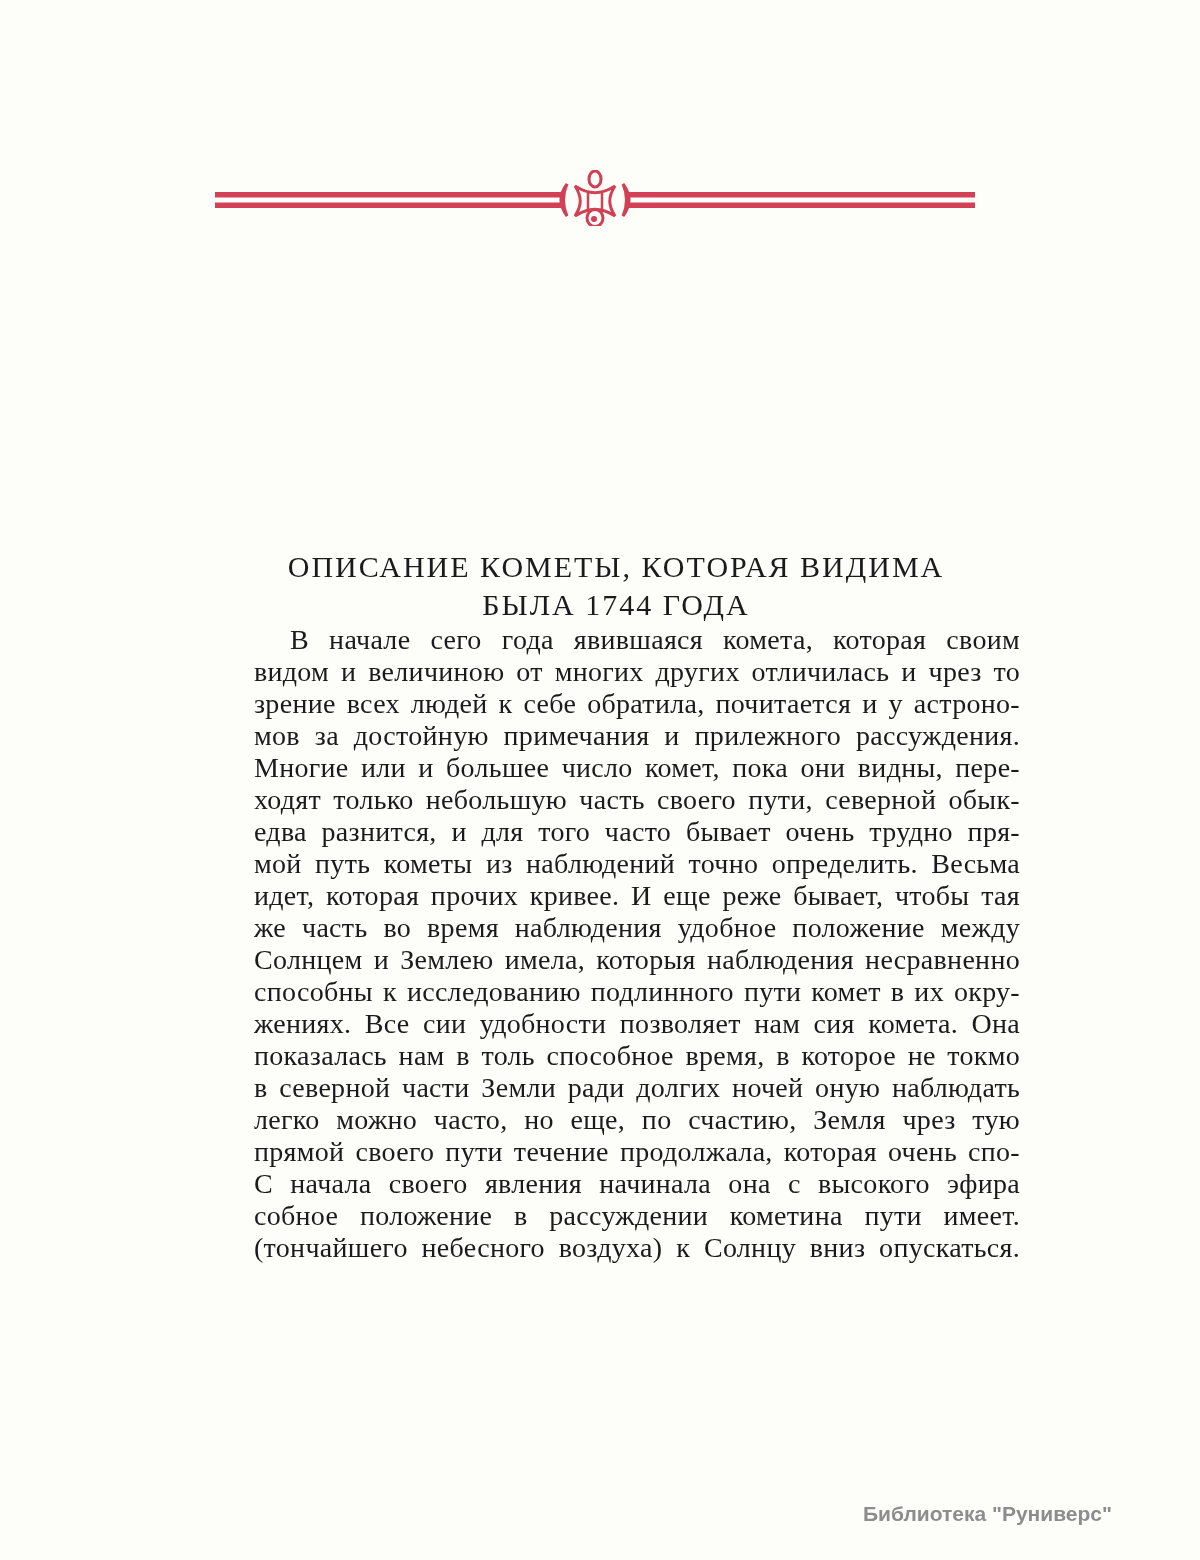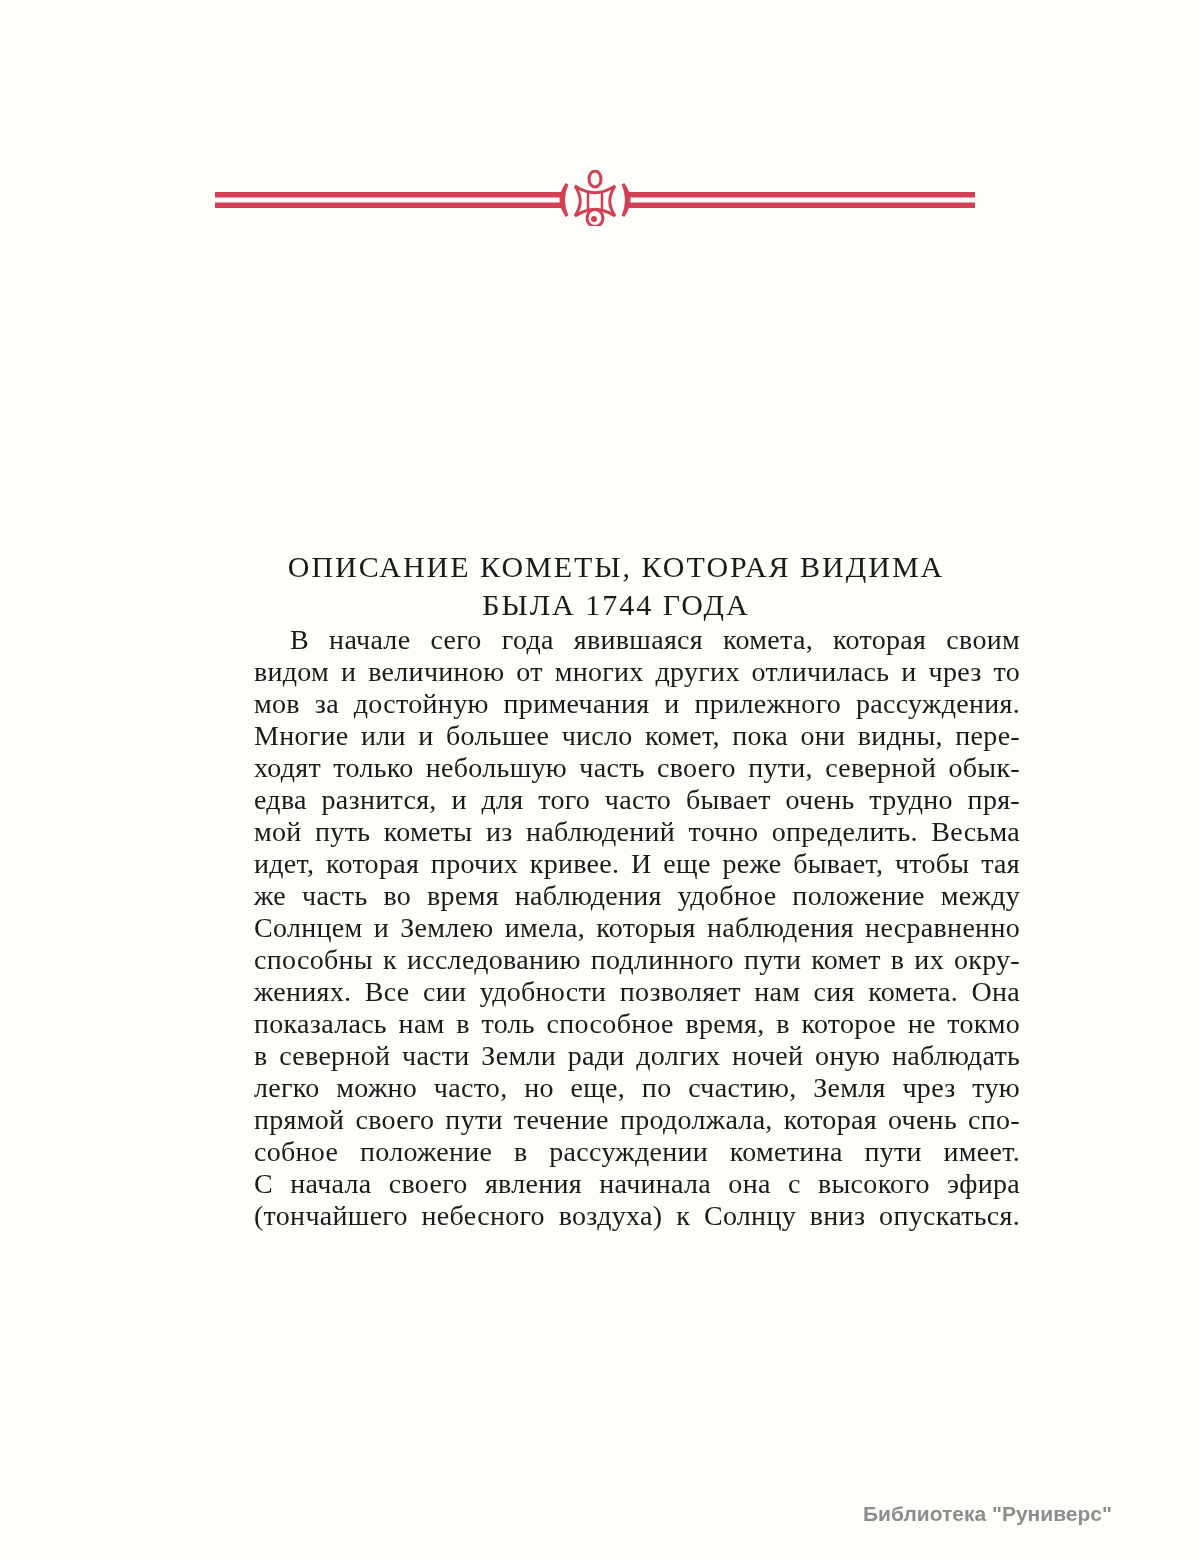--- a/index.html
+++ b/index.html
@@ -91,34 +91,35 @@
   </svg>
 
   <h1 class="title">
     <span class="t-line">ОПИСАНИЕ КОМЕТЫ, КОТОРАЯ ВИДИМА</span>
     <span class="t-line">БЫЛА 1744 ГОДА</span>
   </h1>
 
   <div class="body-text">
       <div class="line indent">В начале сего года явившаяся комета, которая своим</div>
       <div class="line">видом и величиною от многих других отличилась и чрез то</div>
+      <div class="line">зрение всех людей к себе обратила, почитается и у астроно-</div>
       <div class="line">мов за достойную примечания и прилежного рассуждения.</div>
       <div class="line">Многие или и большее число комет, пока они видны, пере-</div>
       <div class="line">ходят только небольшую часть своего пути, северной обык-</div>
       <div class="line">едва разнится, и для того часто бывает очень трудно пря-</div>
       <div class="line">мой путь кометы из наблюдений точно определить. Весьма</div>
       <div class="line">идет, которая прочих кривее. И еще реже бывает, чтобы тая</div>
       <div class="line">же часть во время наблюдения удобное положение между</div>
       <div class="line">Солнцем и Землею имела, которыя наблюдения несравненно</div>
       <div class="line">способны к исследованию подлинного пути комет в их окру-</div>
       <div class="line">жениях. Все сии удобности позволяет нам сия комета. Она</div>
       <div class="line">показалась нам в толь способное время, в которое не токмо</div>
       <div class="line">в северной части Земли ради долгих ночей оную наблюдать</div>
       <div class="line">легко можно часто, но еще, по счастию, Земля чрез тую</div>
       <div class="line">прямой своего пути течение продолжала, которая очень спо-</div>
+      <div class="line">С начала своего явления начинала она с высокого эфира</div>
       <div class="line">собное положение в рассуждении кометина пути имеет.</div>
-      <div class="line">С начала своего явления начинала она с высокого эфира</div>
       <div class="line">(тончайшего небесного воздуха) к Солнцу вниз опускаться.</div>
     </div>
 
   <div class="watermark">Библиотека "Руниверс"</div>
 
 </div>
 
 </body></html>

